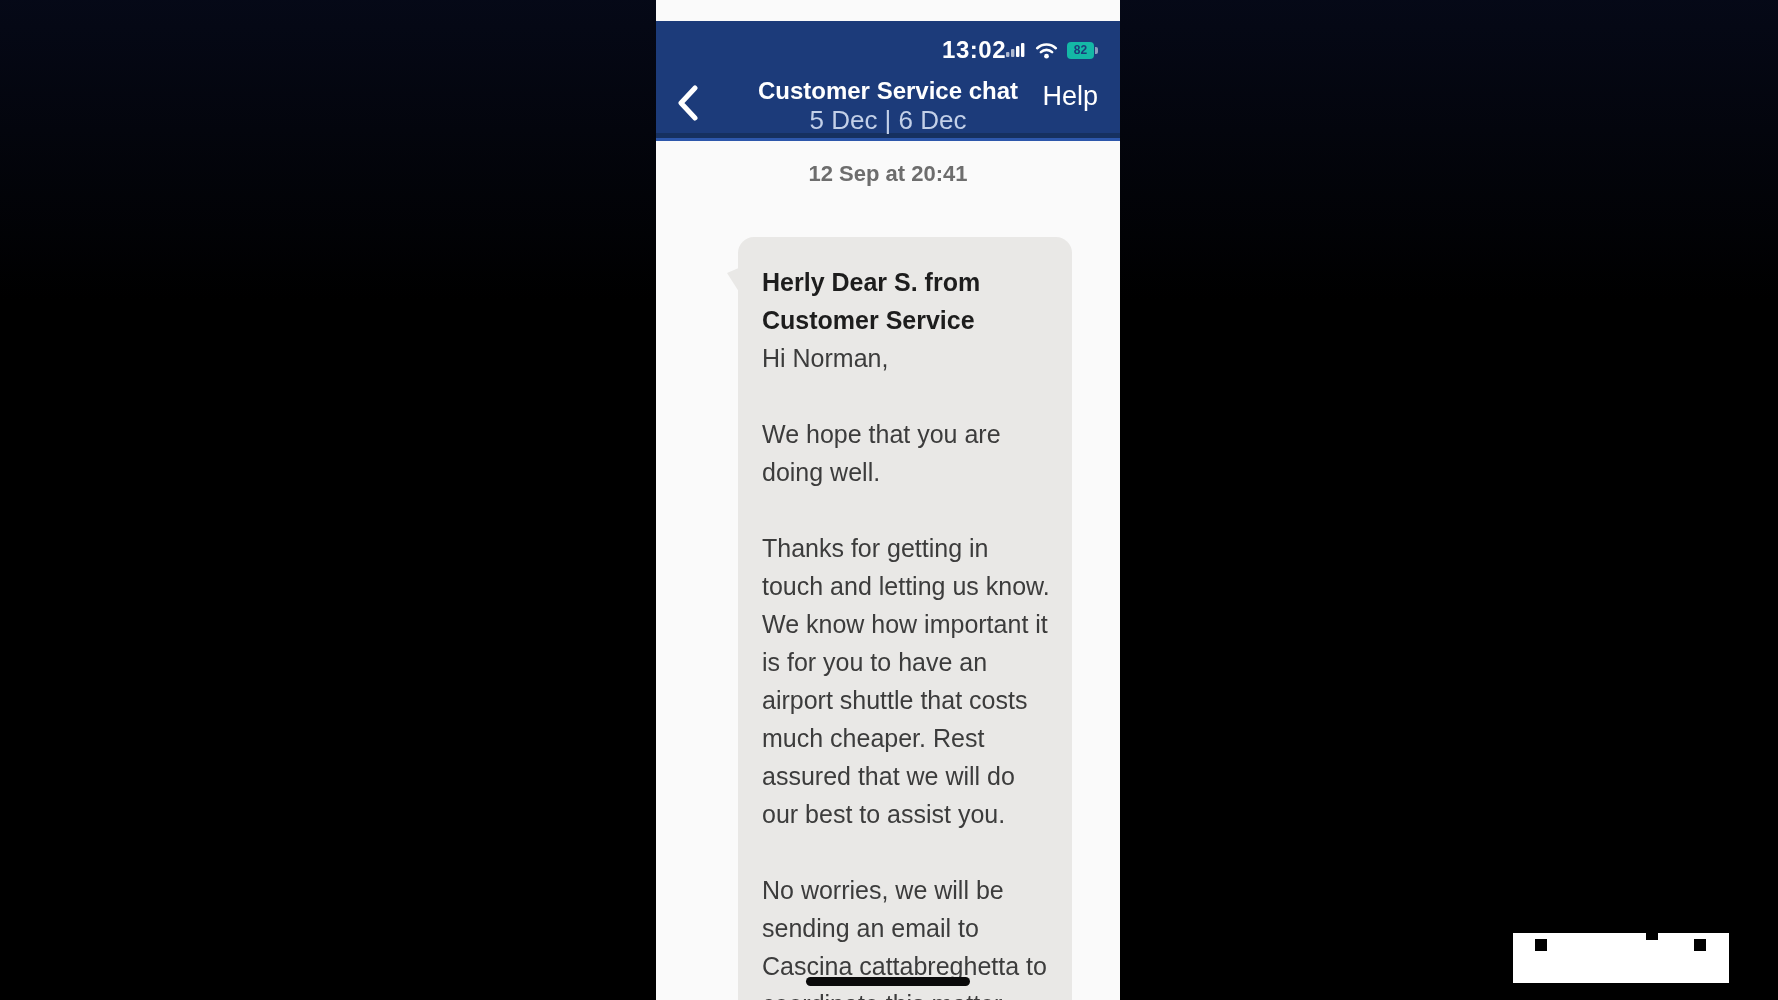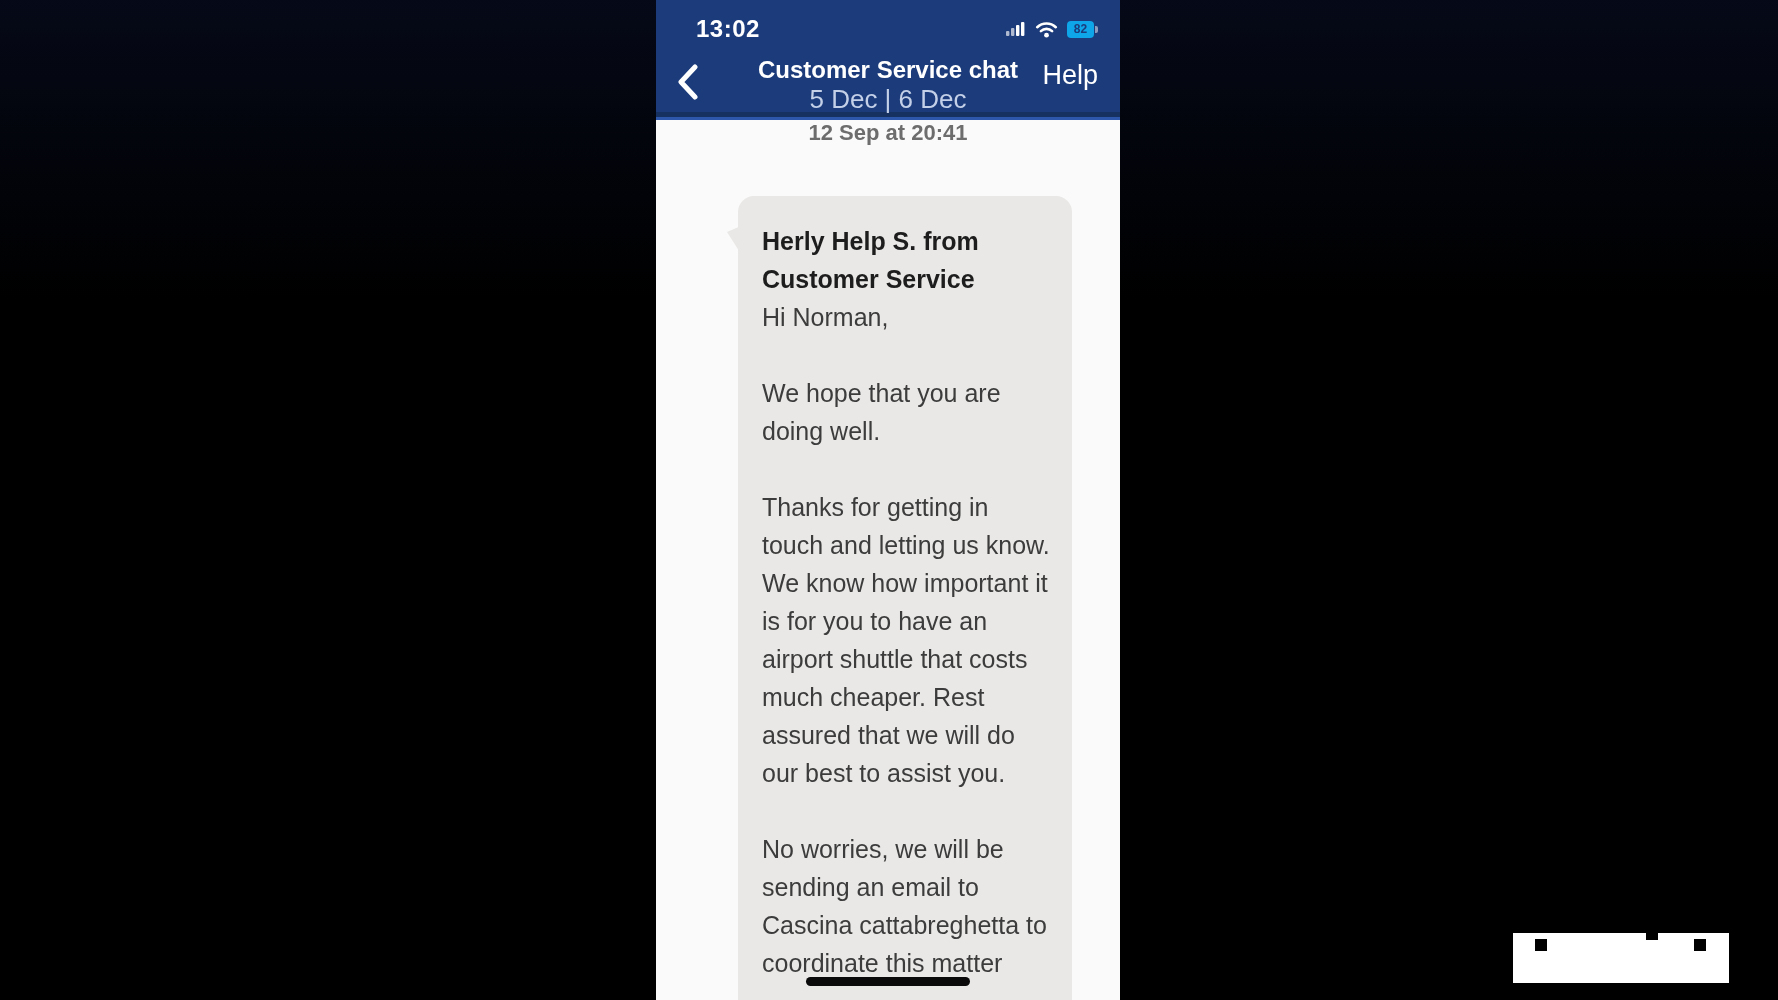--- a/index.html
+++ b/index.html
@@ -16,26 +16,26 @@
   
   .phone {
     position: absolute; left: 656px; top: 0; width: 464px; height: 1000px;
     background: #fafafa; overflow: hidden;
   }
 
   
   .app-header { background: #1c3b7a; }
   .status-bar {
     height: 48px; display: flex; align-items: center;
-    justify-content: space-between; padding: 10px 26px 0 40px;
+    justify-content: flex-end; padding: 10px 26px 0 40px; margin-top: 21px;
   }
   .status-time { color: #fff; font-size: 24px; font-weight: bold; letter-spacing: 0.5px; }
   .status-icons { display: flex; align-items: center; gap: 9px; }
   .battery {
-    width: 27px; height: 17px; background: #0ea5e9; border-radius: 4px;
+    width: 27px; height: 17px; background: #14b8a6; border-radius: 4px;
     display: flex; align-items: center; justify-content: center; position: relative;
   }
   .battery .level { color: #1c3b7a; font-size: 12px; font-weight: bold; line-height: 1; }
   .battery .tip {
     position: absolute; right: -4px; top: 5px; width: 3px; height: 7px;
     background: rgba(255,255,255,0.5); border-radius: 0 2px 2px 0;
   }
 
   .nav-bar { position: relative; height: 64px; padding-top: 6px; }
   .back-btn {
@@ -49,21 +49,21 @@
   .help-btn {
     position: absolute; right: 22px; top: 12px; color: #fff; font-size: 27px;
     background: none; border: none; cursor: pointer; font-family: inherit;
   }
   .header-strip-dark { height: 5px; background: #16305f; }
   .header-strip-light { height: 3px; background: #2d57ab; }
 
   
   .chat-area { position: relative; height: 880px; background: #fafafa; }
   .date-stamp {
-    text-align: center;
+    padding-top: 20px; text-align: center;
     color: #6d6d6d; font-size: 22px; font-weight: bold;
   }
 
   .bubble {
     position: relative; margin: 50px 0 0 82px; width: 334px; min-height: 810px;
     background: #e9e8e6; border-radius: 16px;
     padding: 26px 20px 40px 24px;
   }
   .bubble-tail {
     position: absolute; left: -11px; top: 30px; width: 0; height: 0;
@@ -142,21 +142,21 @@
 
       <div class="header-strip-dark"></div>
       <div class="header-strip-light"></div>
     </div>
 
     <div class="chat-area">
       <div class="date-stamp">12 Sep at 20:41</div>
 
       <div class="bubble">
         <div class="bubble-tail"></div>
-        <div class="msg-sender">Herly Help S. from Customer Service</div>
+        <div class="msg-sender">Herly Dear S. from Customer Service</div>
         <div class="msg-body">Hi Norman,
 
 We hope that you are doing well.
 
 Thanks for getting in touch and letting us know. We know how important it is for you to have an airport shuttle that costs much cheaper. Rest assured that we will do our best to assist you.
 
 No worries, we will be sending an email to Cascina cattabreghetta to coordinate this matter</div>
       </div>
     </div>
 

